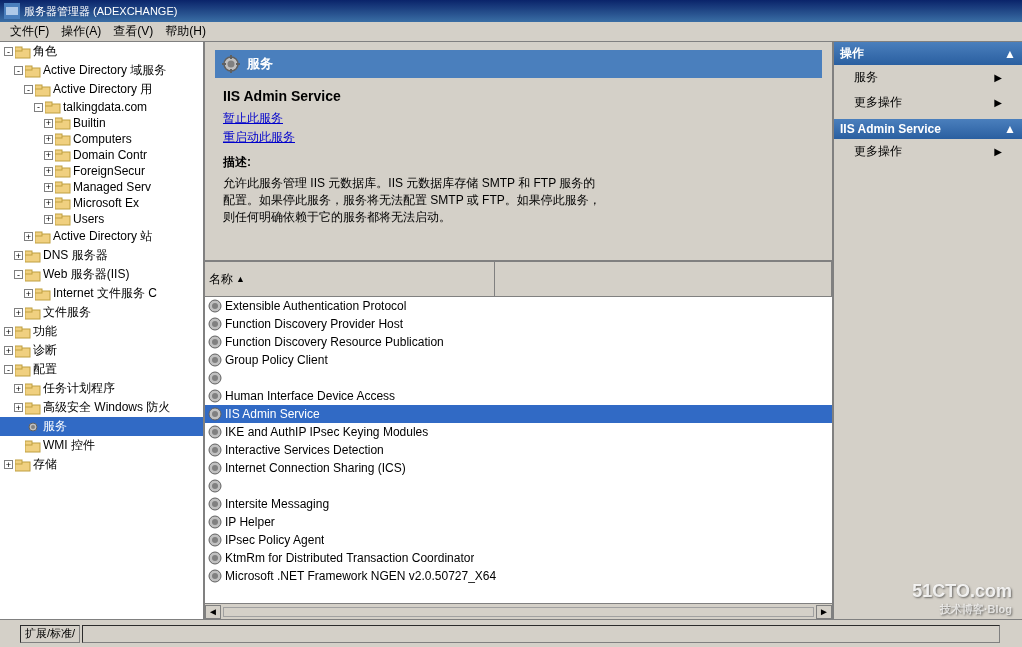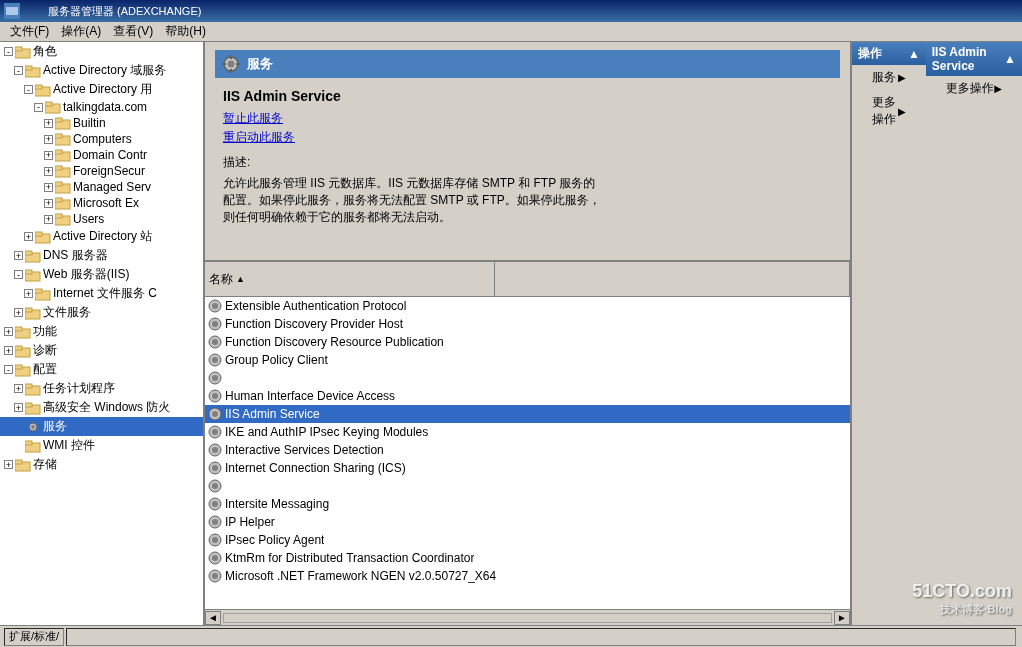--- a/index.html
+++ b/index.html
@@ -15,21 +15,20 @@
 
     
     .title-bar {
       background: linear-gradient(to bottom, #0a246a, #3a6ea5);
       color: white;
       height: 22px;
       display: flex;
       align-items: center;
       padding: 0 4px;
       font-size: 11px;
-      gap: 24px;
     }
     .title-bar-icon {
       width: 16px;
       height: 16px;
       margin-right: 4px;
       background: #888;
       display: inline-block;
     }
 
     
@@ -131,35 +130,36 @@
     .action-link {
       color: #0000cc;
       text-decoration: underline;
       cursor: pointer;
       display: block;
       font-size: 12px;
       margin-bottom: 2px;
     }
 
     .service-description-label {
-      font-weight: normal;
+      font-weight: bold;
       margin-top: 2px;
       margin-bottom: 4px;
     }
     .service-description-text {
       font-size: 12px;
       line-height: 1.4;
     }
 
     
     .right-panel {
-      width: 172px;
+      width: 190px;
       background: #d4d0c8;
       border-left: 2px solid #808080;
       display: flex;
+      flex-direction: column;
     }
 
     .right-section {
       margin-bottom: 4px;
     }
 
     .right-section-header {
       background: linear-gradient(to bottom, #4a7fbd, #2a5fa0);
       color: white;
       padding: 3px 6px;
@@ -178,26 +178,26 @@
       align-items: center;
     }
 
     .right-arrow {
       font-size: 10px;
       margin-left: auto;
     }
 
     
     .status-bar {
-      height: 22px;
+      height: 28px;
       background: #d4d0c8;
       border-top: 1px solid #808080;
       display: flex;
       align-items: center;
-      padding: 0 4px;
+      padding: 0 20px;
       font-size: 11px;
       justify-content: center;
     }
     .status-bar-section {
       border: 1px inset #808080;
       padding: 1px 4px;
       height: 18px;
       display: flex;
       align-items: center;
       margin-right: 2px;

